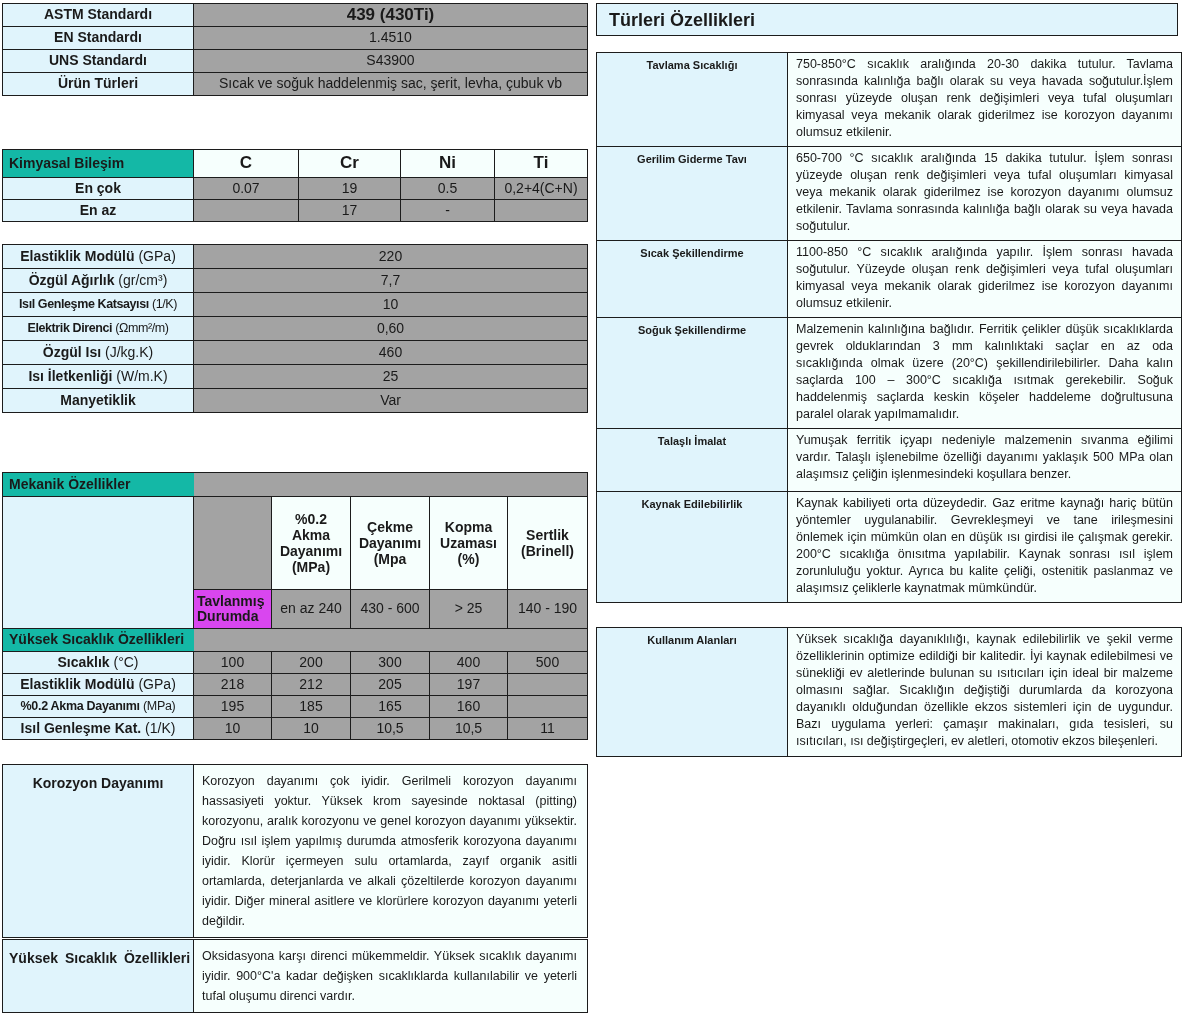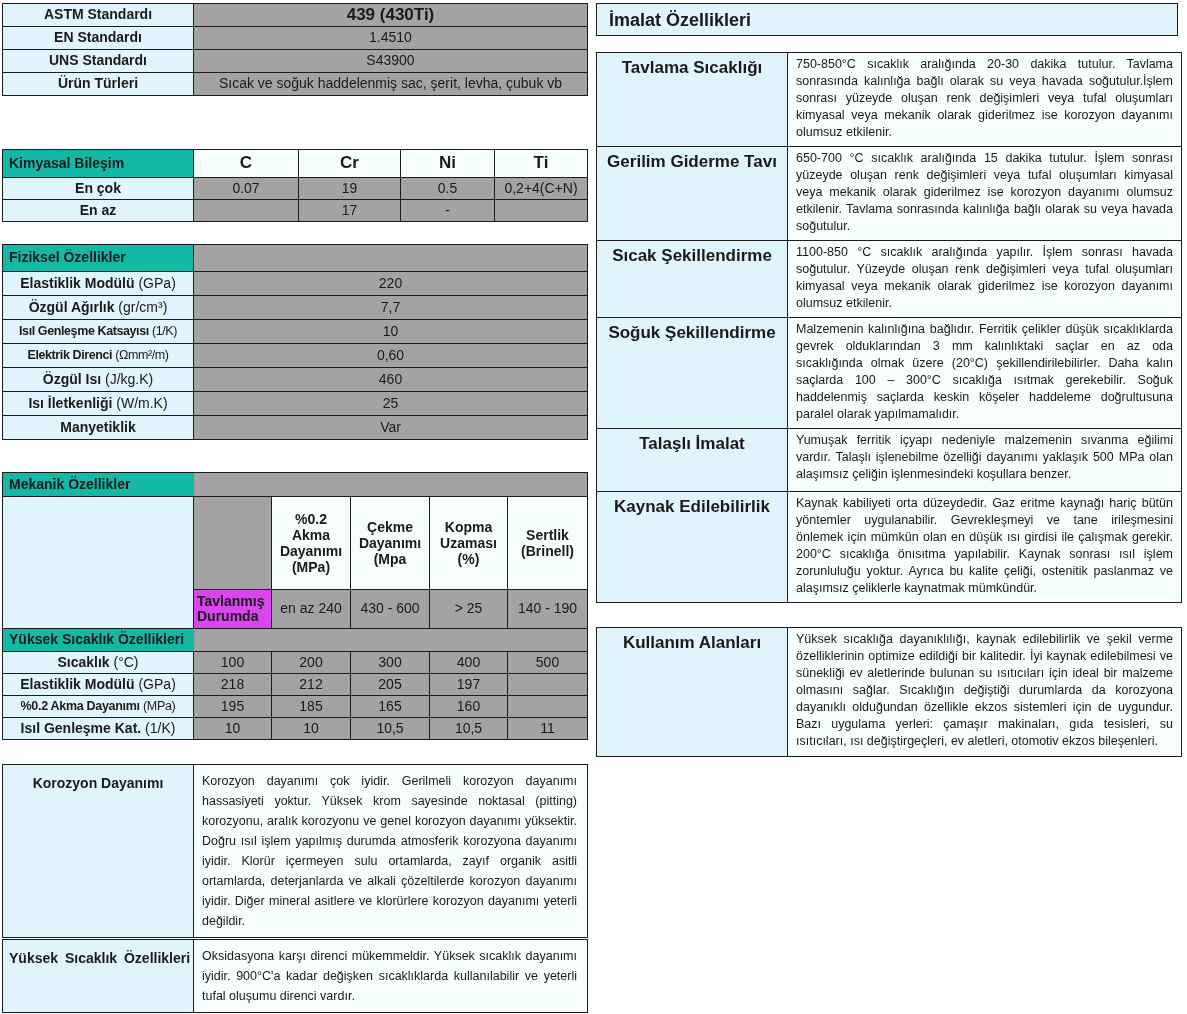--- a/index.html
+++ b/index.html
@@ -47,21 +47,21 @@
 
     
     #imalat-title {
       position: absolute; left: 596px; top: 3px; width: 582px; height: 33px;
       border: 1.5px solid #1c1c1c; background: #e0f4fc;
       font-weight: bold; font-size: 18px; line-height: 33px; padding-left: 12px; box-sizing: border-box;
     }
     #t-imalat { left: 596px; top: 52px; width: 586px; }
     #t-kullanim { left: 596px; top: 627px; width: 586px; }
     #t-imalat .txt, #t-kullanim .txt { font-size: 12.5px; line-height: 17px; padding: 3px 8px 5px 8px; }
-    #t-imalat .txth, #t-kullanim .txth { padding-top: 6px; font-size: 17px; }
+    #t-imalat .txth, #t-kullanim .txth { padding-top: 6px; font-size: 11px; }
   </style>
 </head>
 <body>
 
 <table id="t-ident">
   <colgroup>
       <col style="width:191px">
       <col>
     </colgroup>
   <tbody>
@@ -116,24 +116,20 @@
   </tr>
 </tbody>
   </table>
 
 <table id="t-phys">
   <colgroup>
       <col style="width:191px">
       <col>
     </colgroup>
   <tbody>
-      <tr>
-    <td class="hdrl" style="height:26px">Fiziksel Özellikler</td>
-    <td class="val"></td>
-  </tr>
   <tr>
     <td class="hdr"><span>Elastiklik Modülü</span> <span class="unit">(GPa)</span></td>
     <td class="val">220</td>
   </tr>
   <tr>
     <td class="hdr"><span>Özgül Ağırlık</span> <span class="unit">(gr/cm³)</span></td>
     <td class="val">7,7</td>
   </tr>
   <tr>
     <td class="hdr small"><span>Isıl Genleşme Katsayısı</span> <span class="unit">(1/K)</span></td>
@@ -245,21 +241,21 @@
       <col>
     </colgroup>
   <tbody>
       <tr>
     <td class="hdr txth" style="height:58px; word-spacing:3px">Yüksek Sıcaklık Özellikleri</td>
     <td class="txt">Oksidasyona karşı direnci mükemmeldir.  Yüksek sıcaklık dayanımı iyidir. 900°C'a kadar değişken sıcaklıklarda kullanılabilir ve yeterli tufal oluşumu direnci vardır.</td>
   </tr>
 </tbody>
   </table>
 
-<div id="imalat-title">İmalat Özellikleri</div>
+<div id="imalat-title">Türleri Özellikleri</div>
 
 <table id="t-imalat">
   <colgroup>
       <col style="width:191px">
       <col>
     </colgroup>
   <tbody>
       <tr>
     <td class="hdr txth">Tavlama Sıcaklığı</td>
     <td class="txt" style="height:82px">750-850°C sıcaklık aralığında 20-30 dakika tutulur. Tavlama sonrasında kalınlığa bağlı olarak su veya havada soğutulur.İşlem sonrası yüzeyde oluşan renk değişimleri veya tufal oluşumları kimyasal veya mekanik olarak giderilmez ise korozyon dayanımı olumsuz etkilenir.</td>

